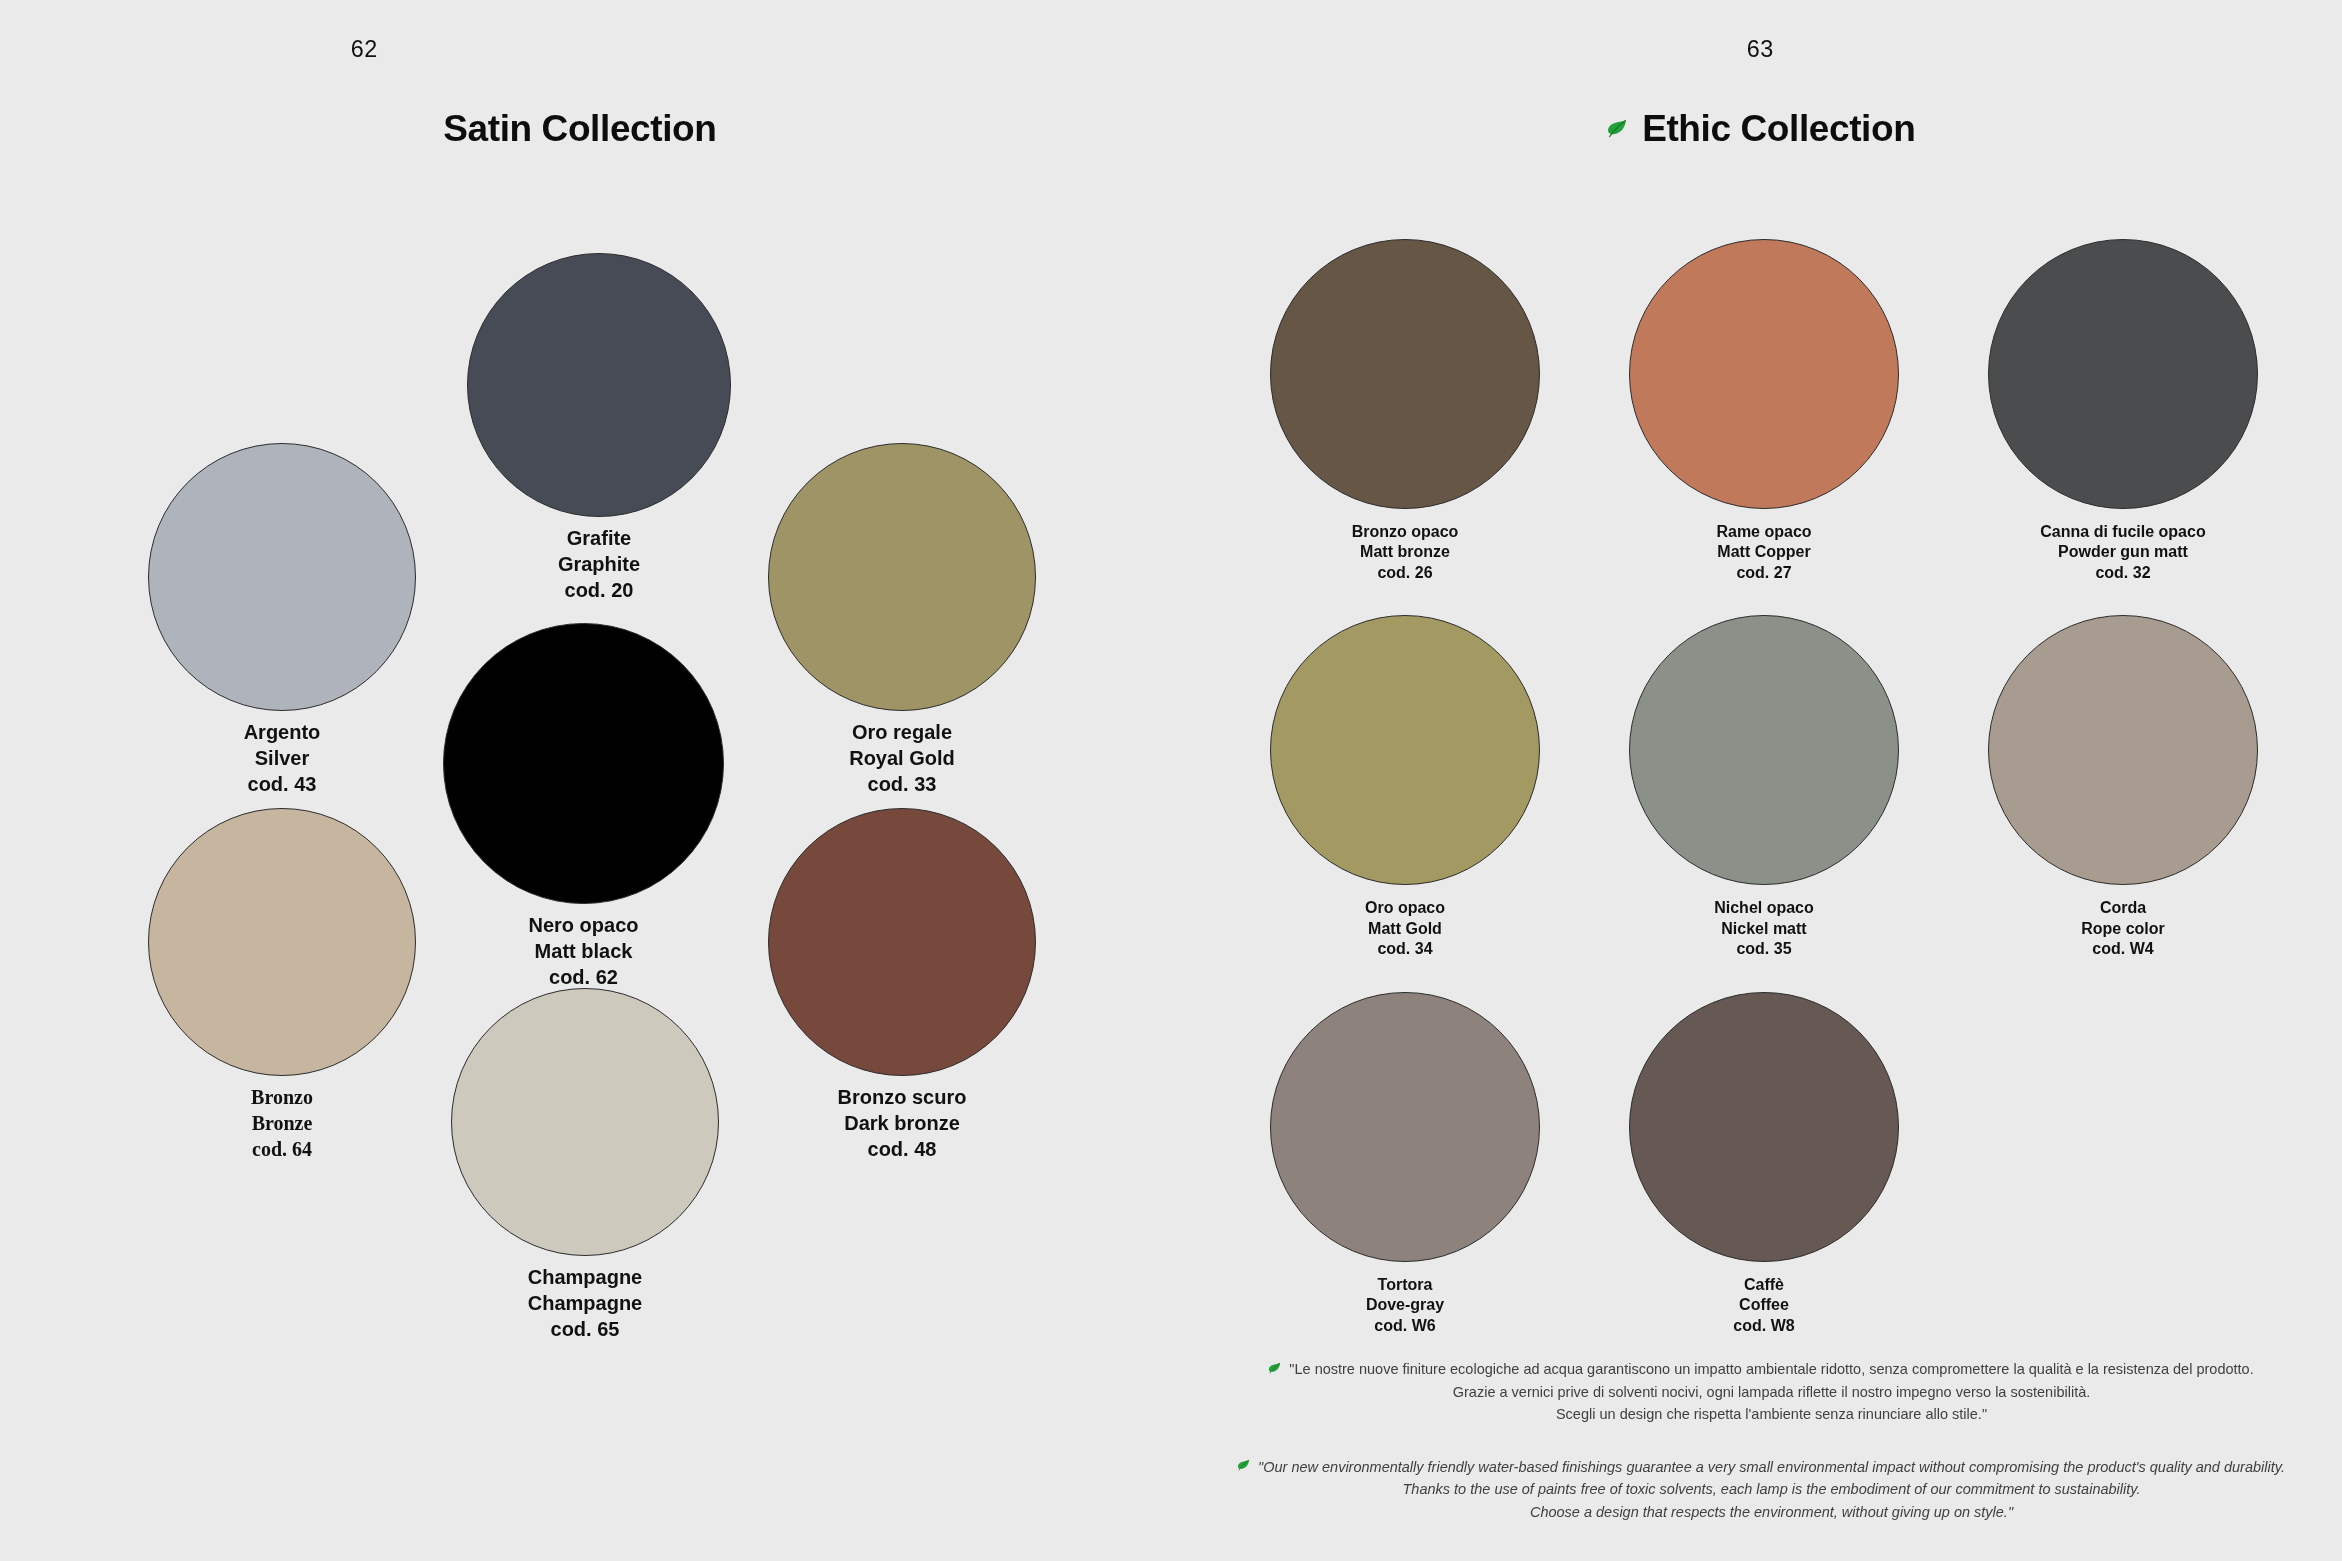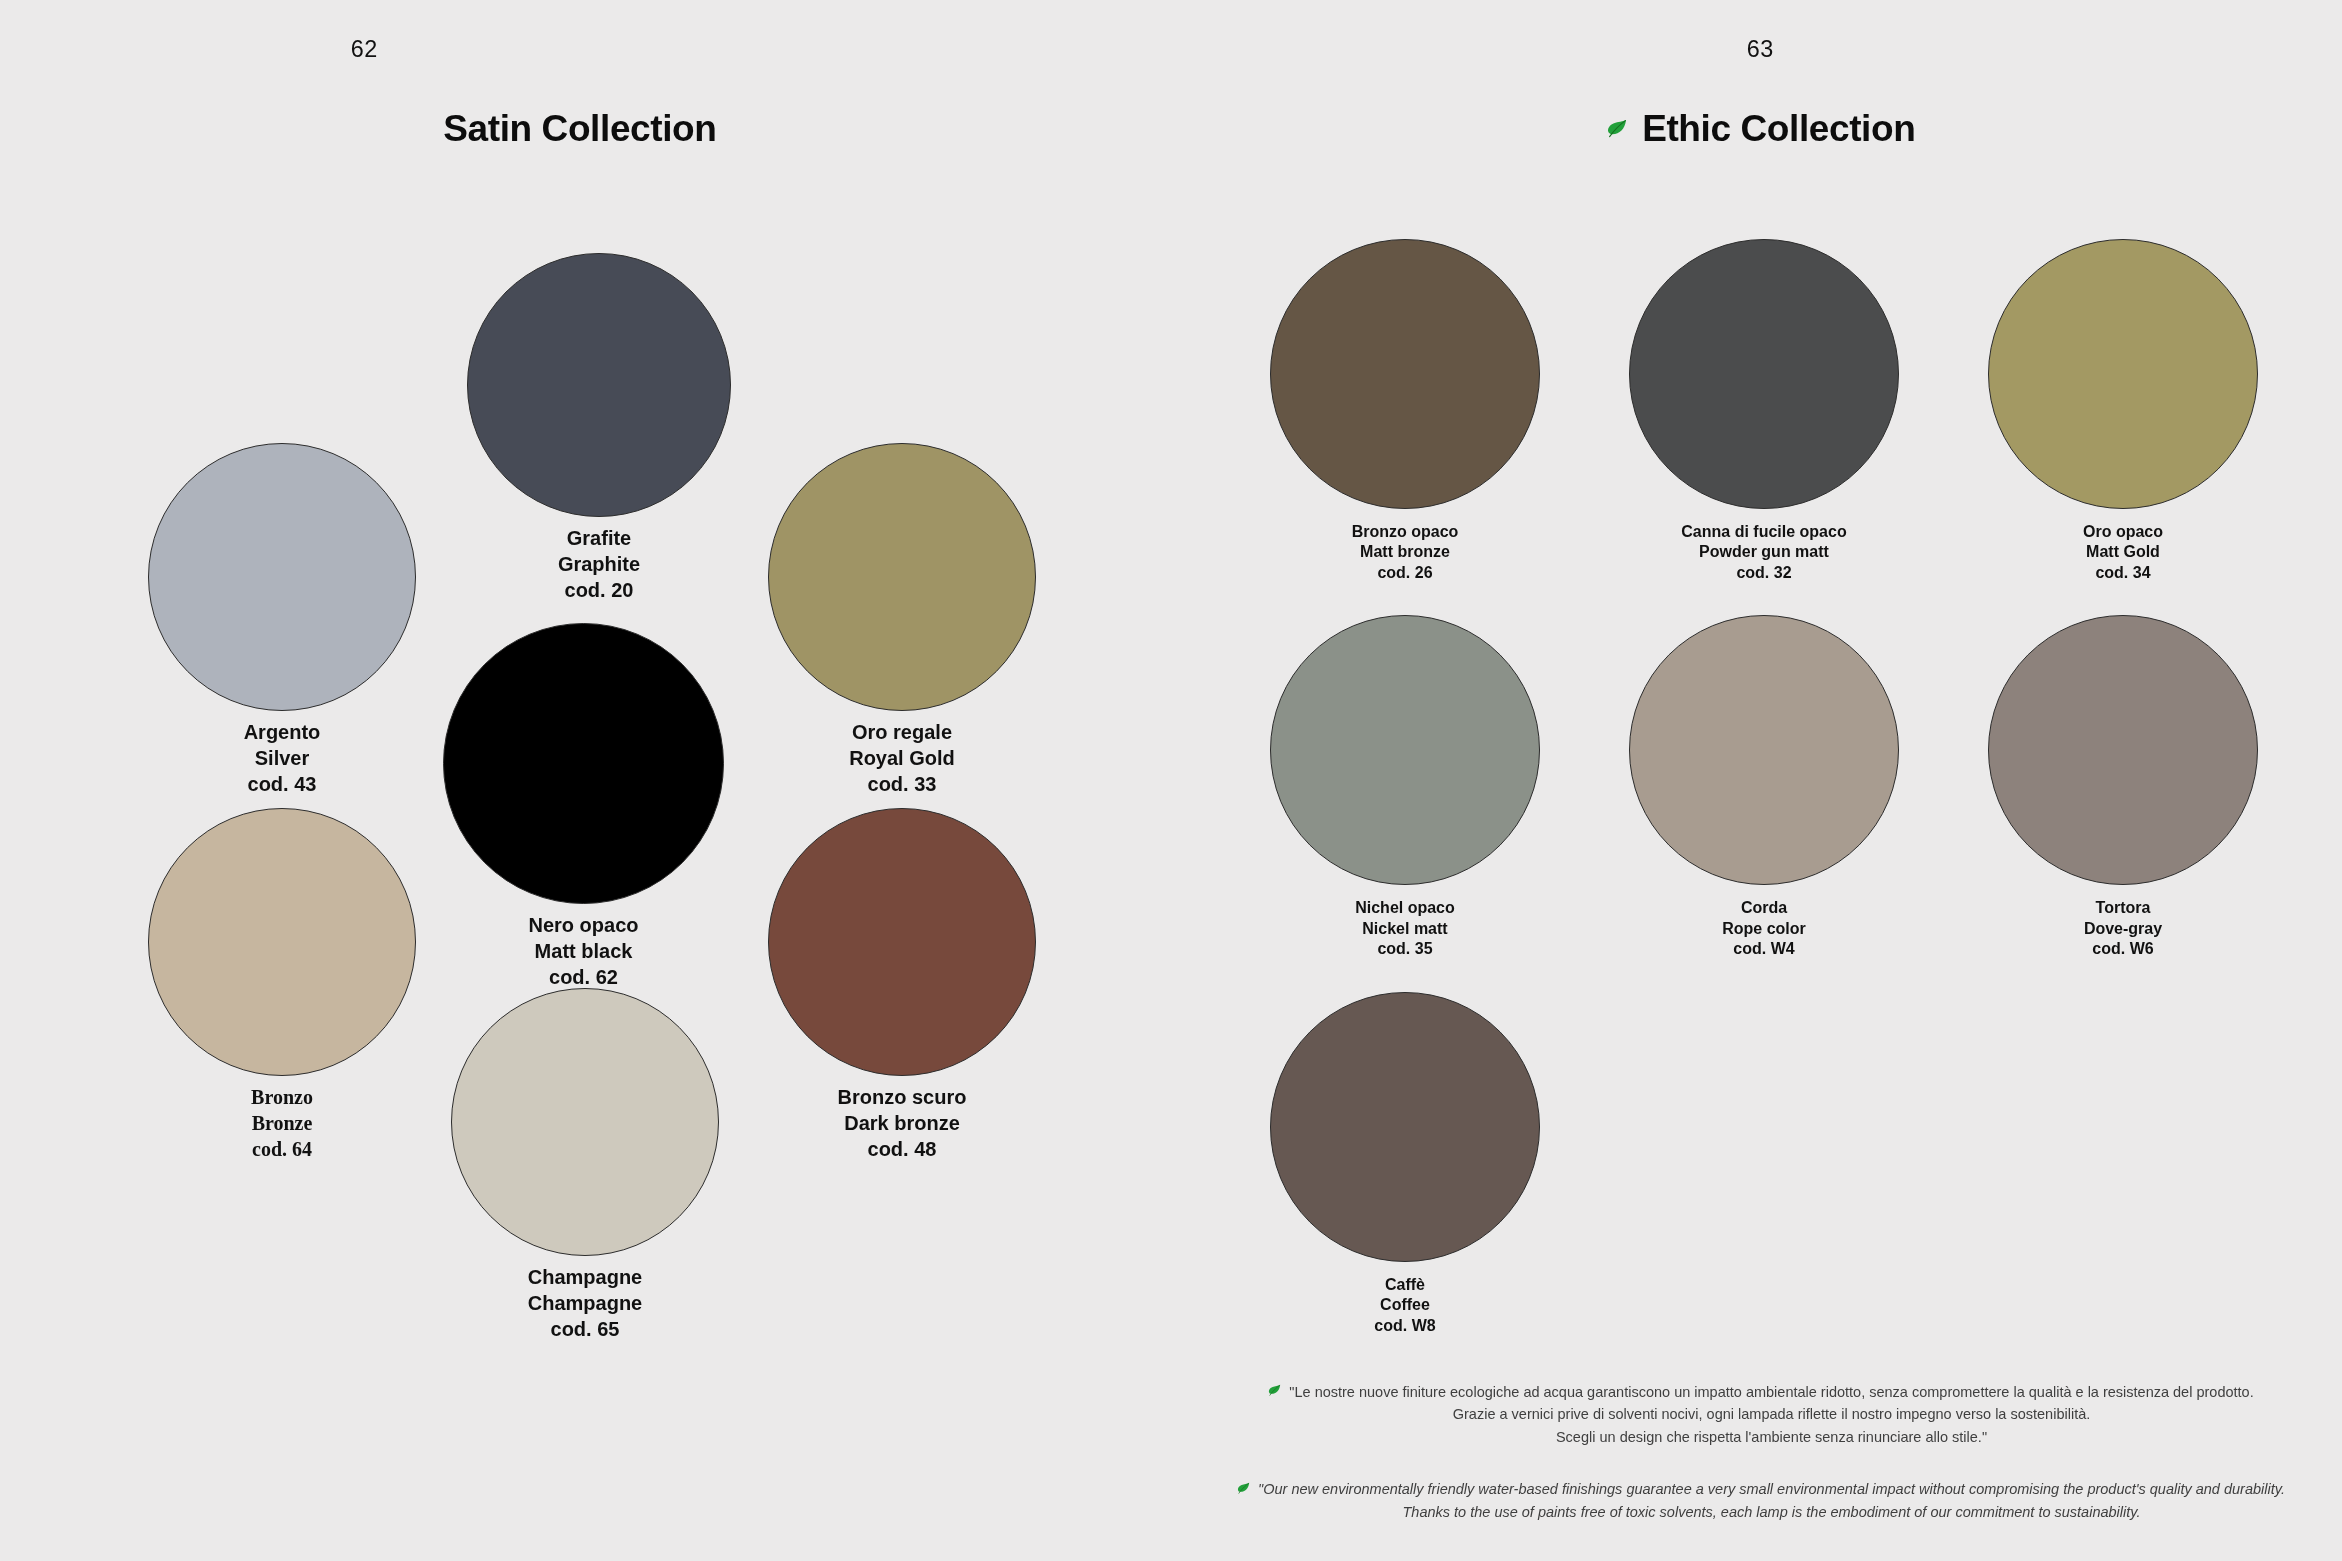--- a/index.html
+++ b/index.html
@@ -217,20 +217,28 @@
       <span>Ethic Collection</span>
     </div>
 
     <div class="grid" id="ethic-grid">
         <div class="cell">
           <div class="disc" style="background:#655645;"></div>
           <div class="caption">
             <div>Bronzo opaco</div>
             <div>Matt bronze</div>
             <div>cod. 26</div>
+          </div>
+        </div>
+        <div class="cell">
+          <div class="disc" style="background:#c0795a;"></div>
+          <div class="caption">
+            <div>Rame opaco</div>
+            <div>Matt Copper</div>
+            <div>cod. 27</div>
           </div>
         </div>
         <div class="cell">
           <div class="disc" style="background:#4b4c4d;"></div>
           <div class="caption">
             <div>Canna di fucile opaco</div>
             <div>Powder gun matt</div>
             <div>cod. 32</div>
           </div>
         </div>
@@ -293,19 +301,20 @@
         <div class="note note-en">
           <span class="leaf-icon ">
             <svg viewBox="0 0 24 24" width="15" height="15" aria-hidden="true">
               <path d="M21 3c-1 9-6.5 14-13.5 14.2C5 17.3 3.6 16 3.2 14.6 2.4 11.6 4.6 8 9 6.3 13 4.8 17.5 4.6 21 3z" fill="#22a03a"></path>
               <path d="M20.4 3.6C16.6 6.4 11.2 10.4 4.6 19.6" stroke="#14701f" stroke-width="1.1" fill="none" stroke-linecap="round"></path>
             </svg>
           </span>
           <div>
             <p>"Our new environmentally friendly water-based finishings guarantee a very small environmental impact without compromising the product's quality and durability.</p>
             <p>Thanks to the use of paints free of toxic solvents, each lamp is the embodiment of our commitment to sustainability.</p>
+            <p>Choose a design that respects the environment, without giving up on style."</p>
           </div>
         </div>
       </div>
   </div>
 
 </div>
 
 
 </body></html>

